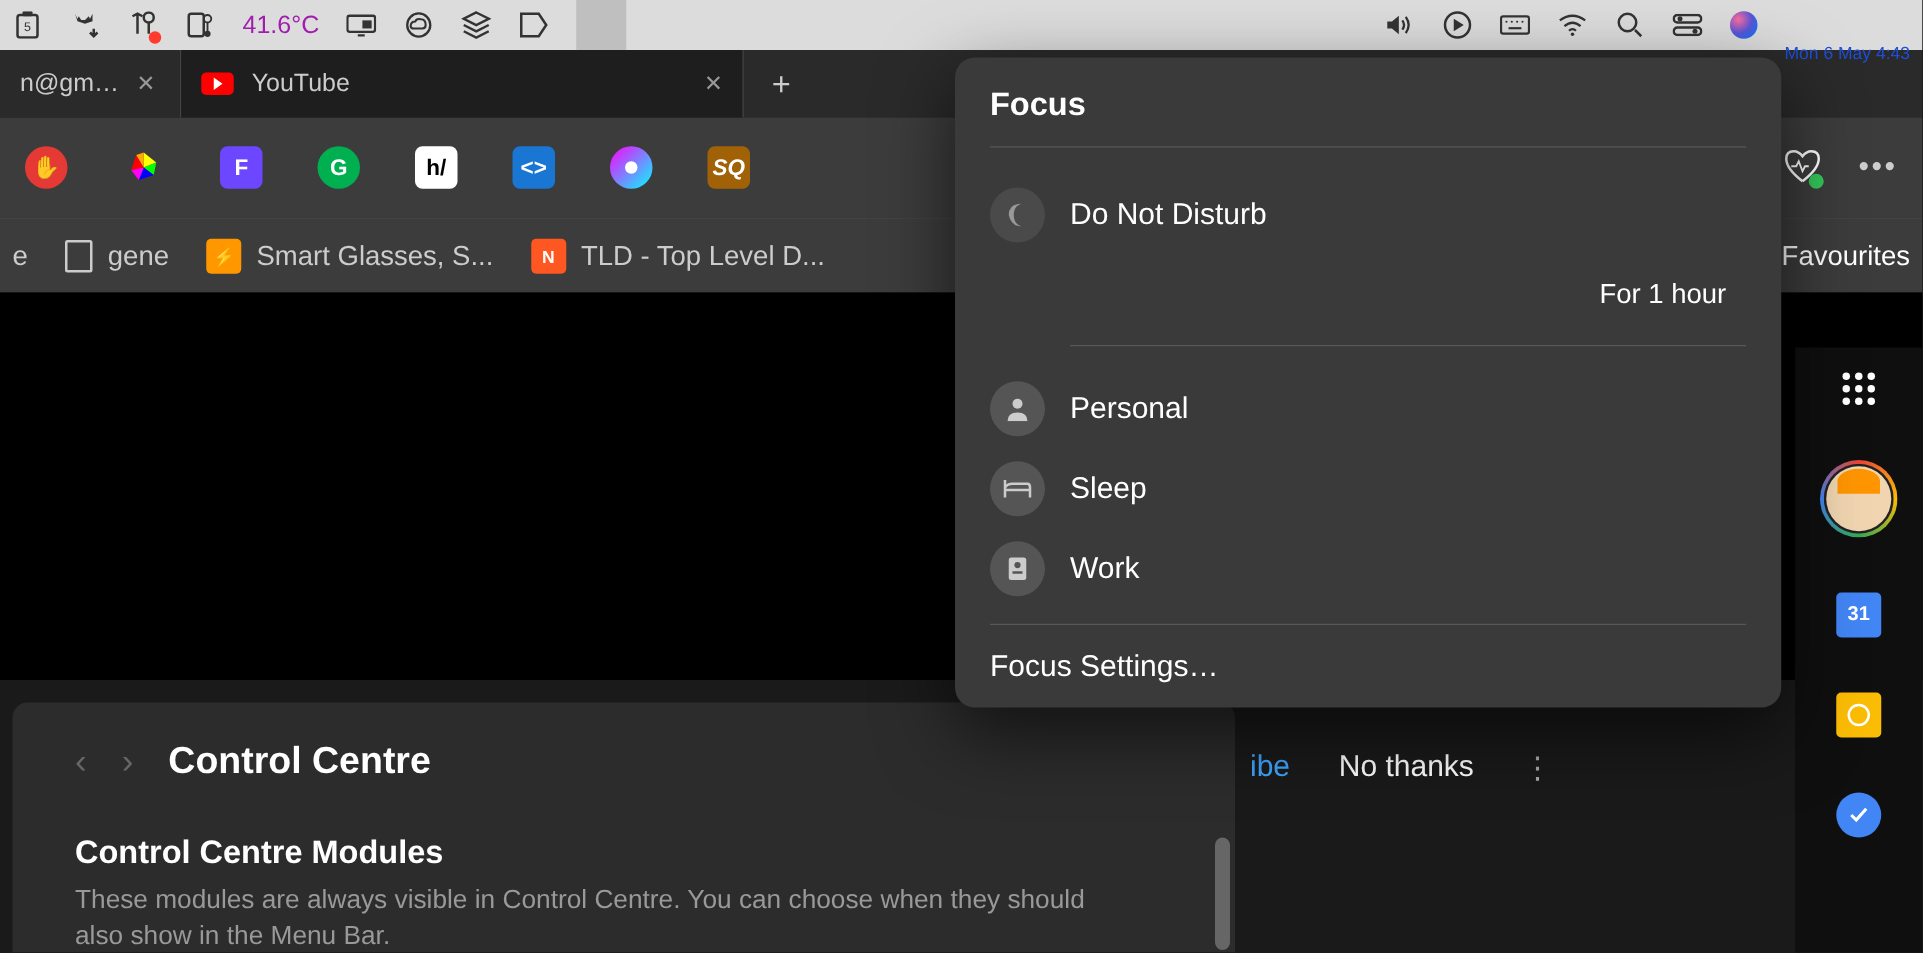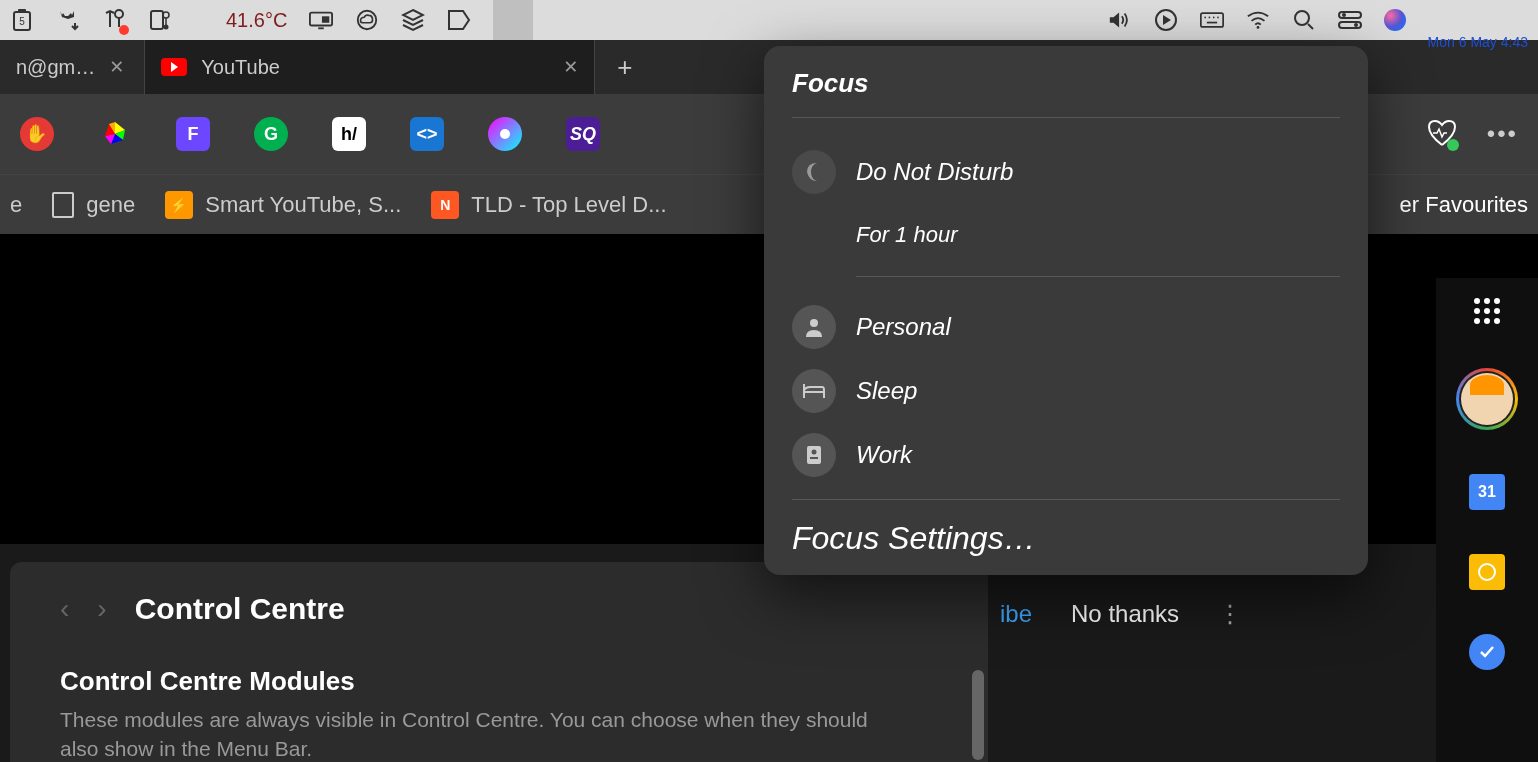--- a/index.html
+++ b/index.html
@@ -41,21 +41,21 @@
     .menubar-icon.red-dot::after {
       content: '';
       position: absolute;
       width: 10px;
       height: 10px;
       background: #ff3b30;
       border-radius: 50%;
       bottom: -3px;
       right: -3px;
     }
-    .temp-text { font-size: 20px; color: #7f1d1d; font-weight: 400; margin-left: 32px; }
+    .temp-text { font-size: 20px; color: #a21caf; font-weight: 400; }
     .clock-text { font-size: 14px; color: #1d4ed8; font-weight: 400; margin-top: 43px; }
     .menubar-icon.active {
       background: #bfbfbf;
       padding: 8px 20px;
       border-radius: 0;
       margin: -8px 0;
       height: 40px;
     }
     .siri {
       width: 22px;
@@ -319,27 +319,26 @@
       font-size: 24px;
     }
     .subscribe-bar .no-thanks { color: #fff; text-align: center; }
     .subscribe-bar .dots { color: #aaa; }
 
     
     .focus-popover {
       position: absolute;
       left: 764px;
       top: 46px;
-      width: 604px;
+      width: 661px;
       background: #3a3a3a;
       border-radius: 16px;
       padding: 22px 0 18px;
       box-shadow: 0 20px 60px rgba(0,0,0,0.6);
       color: #fff;
-      font-style: italic;
     }
     .popover-title {
       font-size: 26px;
       font-weight: 600;
       padding: 0 28px 18px;
       border-bottom: 1px solid rgba(255,255,255,0.15);
       margin: 0 28px 22px;
       padding-left: 0;
       padding-right: 0;
     }
@@ -358,32 +357,33 @@
       display: flex;
       align-items: center;
       justify-content: center;
     }
     .focus-icon-circle.dark { background: #4a4a4a; }
     .focus-label { font-size: 24px; font-weight: 500; }
     .dnd-options {
       margin: 8px 28px 18px 92px;
       border-bottom: 1px solid rgba(255,255,255,0.15);
       padding-bottom: 18px;
+      text-align: right;
     }
     .dnd-option {
       font-size: 22px;
       padding: 10px 16px;
       cursor: pointer;
       border-radius: 6px;
       margin-left: -16px;
     }
     .dnd-option.highlighted { background: #5a5a5a; margin-right: -28px; }
     .popover-divider { height: 1px; background: rgba(255,255,255,0.15); margin: 12px 28px; }
     .focus-settings {
-      font-size: 32px;
+      font-size: 24px;
       padding: 8px 28px 0;
       cursor: pointer;
     }
   </style>
 </head>
 <body>
 
 <div class="menubar">
   <div class="menubar-left">
     <div class="menubar-icon">
@@ -517,21 +517,21 @@
         <path d="M14 14 L8 4 L14 2" fill="#fa0"></path>
       </svg>
   </div>
   <div class="ext-icon" style="background:#6c47ff;color:#fff">F</div>
   <div class="ext-icon" style="background:#00b050;color:#fff;border-radius:50%">G</div>
   <div class="ext-icon" style="background:#fff;color:#000">h/</div>
   <div class="ext-icon" style="background:#1976d2;color:#fff">&lt;&gt;</div>
   <div class="ext-icon" style="background:linear-gradient(135deg,#ff00ff,#00ffff);border-radius:50%">
     <span style="width:10px;height:10px;background:#fff;border-radius:50%"></span>
   </div>
-  <div class="ext-icon" style="background:#4c1d95;color:#fff;font-style:italic">SQ</div>
+  <div class="ext-icon" style="background:#a16207;color:#fff;font-style:italic">SQ</div>
   <div class="toolbar-right">
     <div class="heart-icon">
       <svg width="30" height="28" viewBox="0 0 30 28">
           <path d="M15 26 Q2 16 2 8 Q2 2 8 2 Q12 2 15 6 Q18 2 22 2 Q28 2 28 8 Q28 16 15 26" stroke="#fff" stroke-width="2" fill="none"></path>
           <path d="M6 14 L10 14 L12 10 L15 18 L17 14 L20 14" stroke="#fff" stroke-width="1.5" fill="none"></path>
         </svg>
     </div>
     <div class="more-dots">•••</div>
   </div>
 </div>
@@ -539,21 +539,21 @@
 <div class="bookmarks">
   <div class="bookmark-item">
     <span>e</span>
   </div>
   <div class="bookmark-item">
     <div class="doc-icon"></div>
     <span>gene</span>
   </div>
   <div class="bookmark-item">
     <div class="bookmark-favicon" style="background:#ff9800">⚡</div>
-    <span>Smart YouTube, S...</span>
+    <span>Smart Glasses, S...</span>
   </div>
   <div class="bookmark-item">
     <div class="bookmark-favicon" style="background:#ff5722">N</div>
     <span>TLD - Top Level D...</span>
   </div>
   <div class="bookmarks-right">er Favourites</div>
 </div>
 
 <div class="content-black"></div>
 

